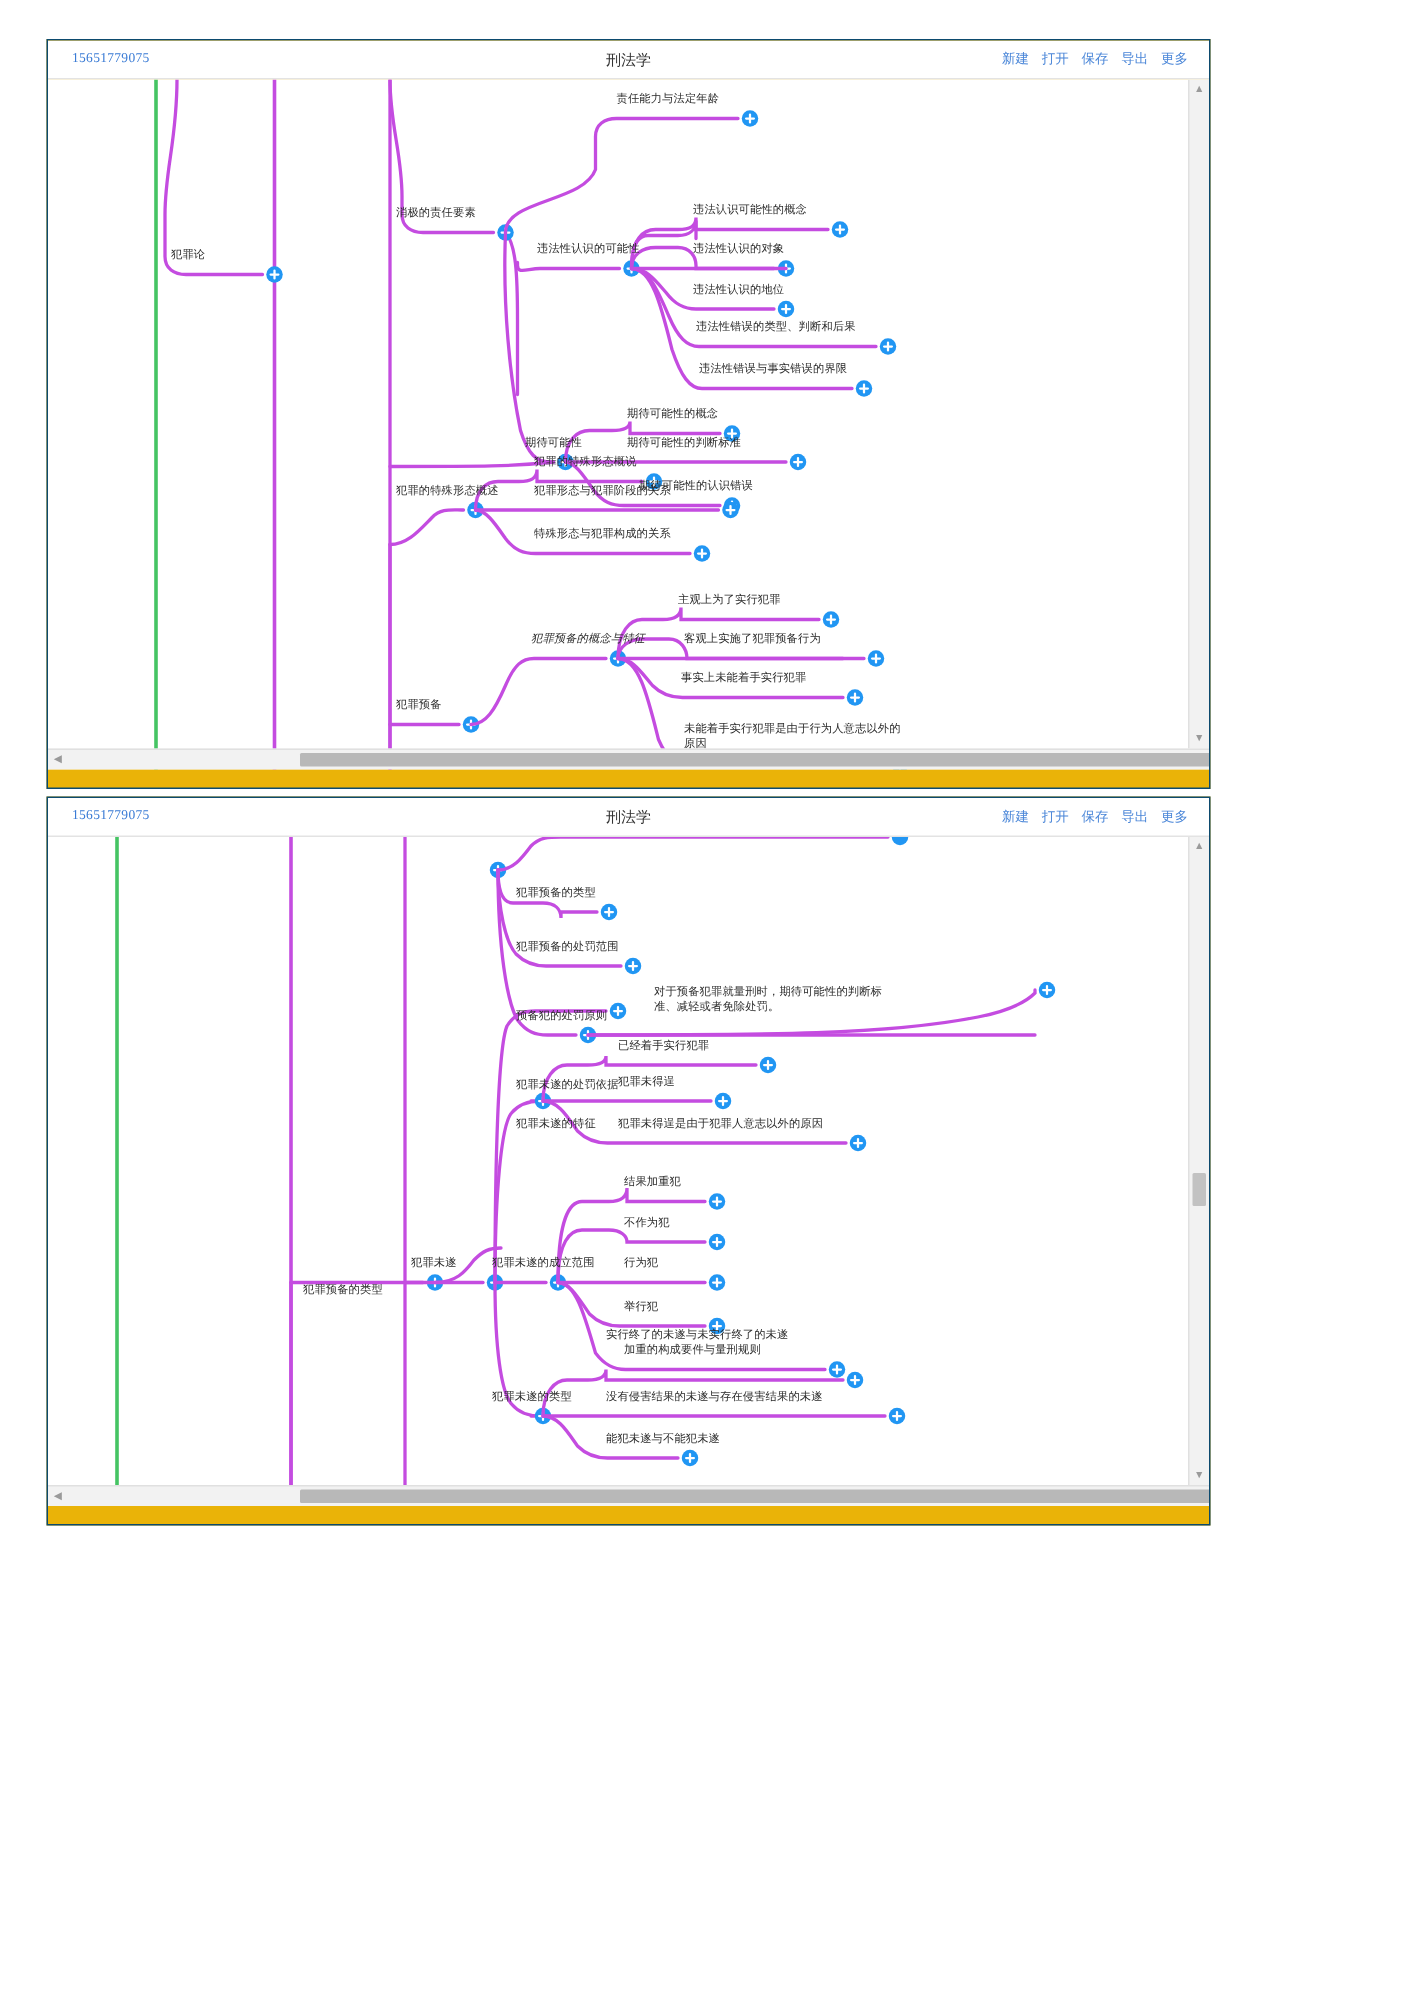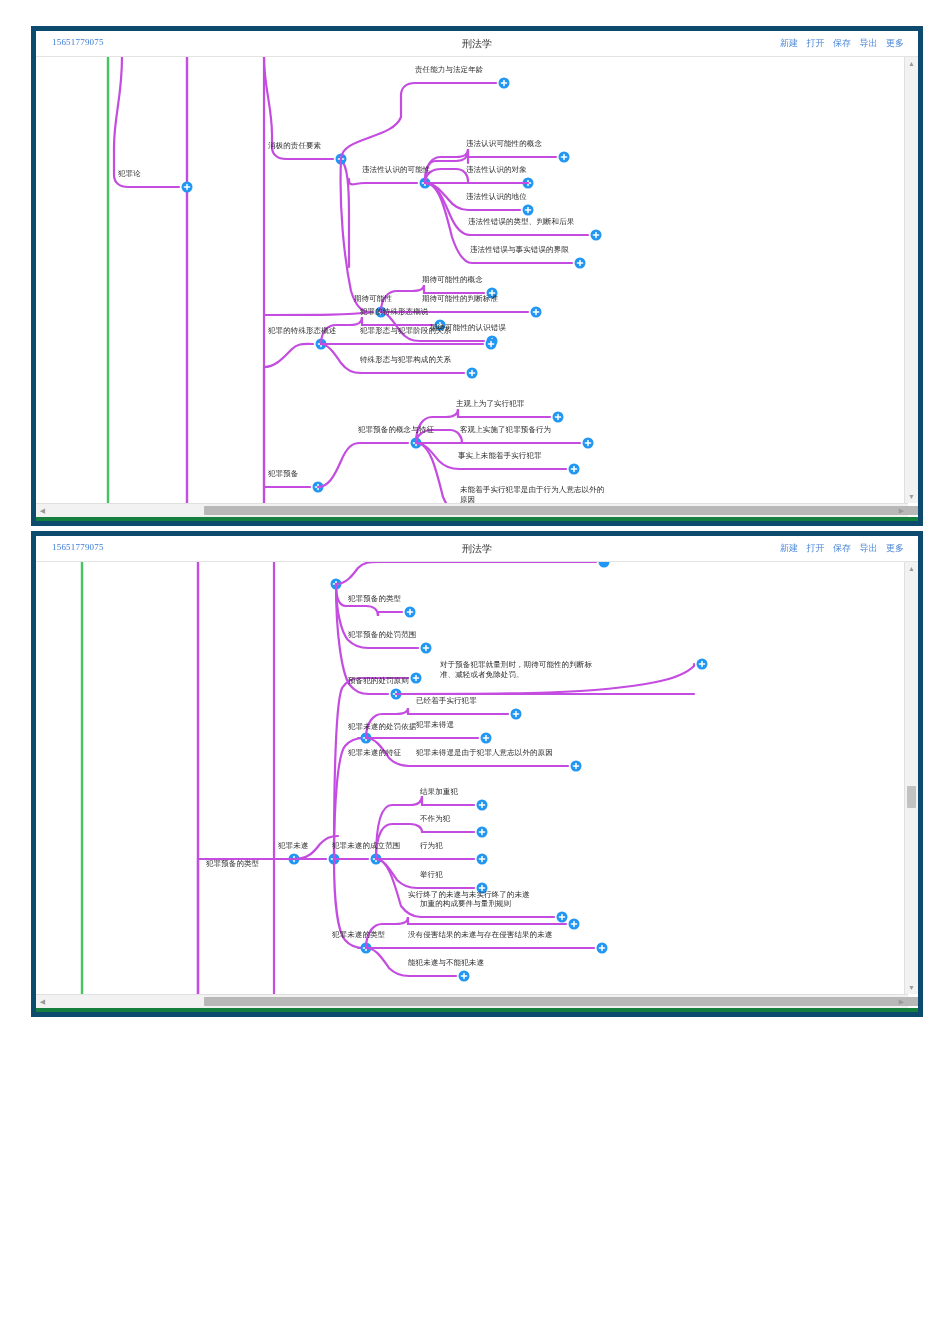--- a/index.html
+++ b/index.html
@@ -12,23 +12,23 @@
     width: 950px;
     height: 1344px;
     position: relative;
     overflow: hidden;
   }
 
   
   .panel {
     position: absolute;
     left: 31px;
-    width: 892px;
-    border: 5px solid #0c4a6e;
-    background: #15803d;
+    width: 776px;
+    border: 1px solid #0c4a6e;
+    background: #eab308;
     box-sizing: border-box;
     overflow: hidden;
   }
   #panel-1 { top: 26px; height: 500px; }
   #panel-2 { top: 531px; height: 486px; }
 
   .panel-header {
     position: relative;
     height: 26px;
     border-bottom: 1px solid #e3e3e3;
@@ -292,21 +292,21 @@
     <div class="node-label" style="left:386px; top:218px;">期待可能性的概念</div>
     <div class="node-label" style="left:386px; top:237px;">期待可能性的判断标准</div>
     <div class="node-label" style="left:370px; top:266px;padding-left:24px;">期待可能性的认识错误</div>
 
     <div class="node-label" style="left:232px; top:269px;">犯罪的特殊形态概述</div>
     <div class="node-label" style="left:324px; top:250px;">犯罪的特殊形态概说</div>
     <div class="node-label" style="left:324px; top:269px;">犯罪形态与犯罪阶段的关系</div>
     <div class="node-label" style="left:324px; top:298px;">特殊形态与犯罪构成的关系</div>
 
     <div class="node-label" style="left:232px; top:412px;">犯罪预备</div>
-    <div class="node-label" style="left:322px; top:368px;">犯罪预备的概念与特征</div>
+    <div class="node-label" style="left:322px; top:368px;font-style:italic;">犯罪预备的概念与特征</div>
     <div class="node-label" style="left:420px; top:342px;">主观上为了实行犯罪</div>
     <div class="node-label" style="left:424px; top:368px;">客观上实施了犯罪预备行为</div>
     <div class="node-label" style="left:422px; top:394px;">事实上未能着手实行犯罪</div>
     <div class="node-label wrap" style="left:424px; top:428px; width:148px;">未能着手实行犯罪是由于行为人意志以外的原因</div>
 
     <div class="vscroll" style="top:0; height:446px;">
       <div class="arrow up">▲</div>
       <div class="thumb" style="top:14px; height:0px;"></div>
       <div class="arrow down">▼</div>
     </div>

